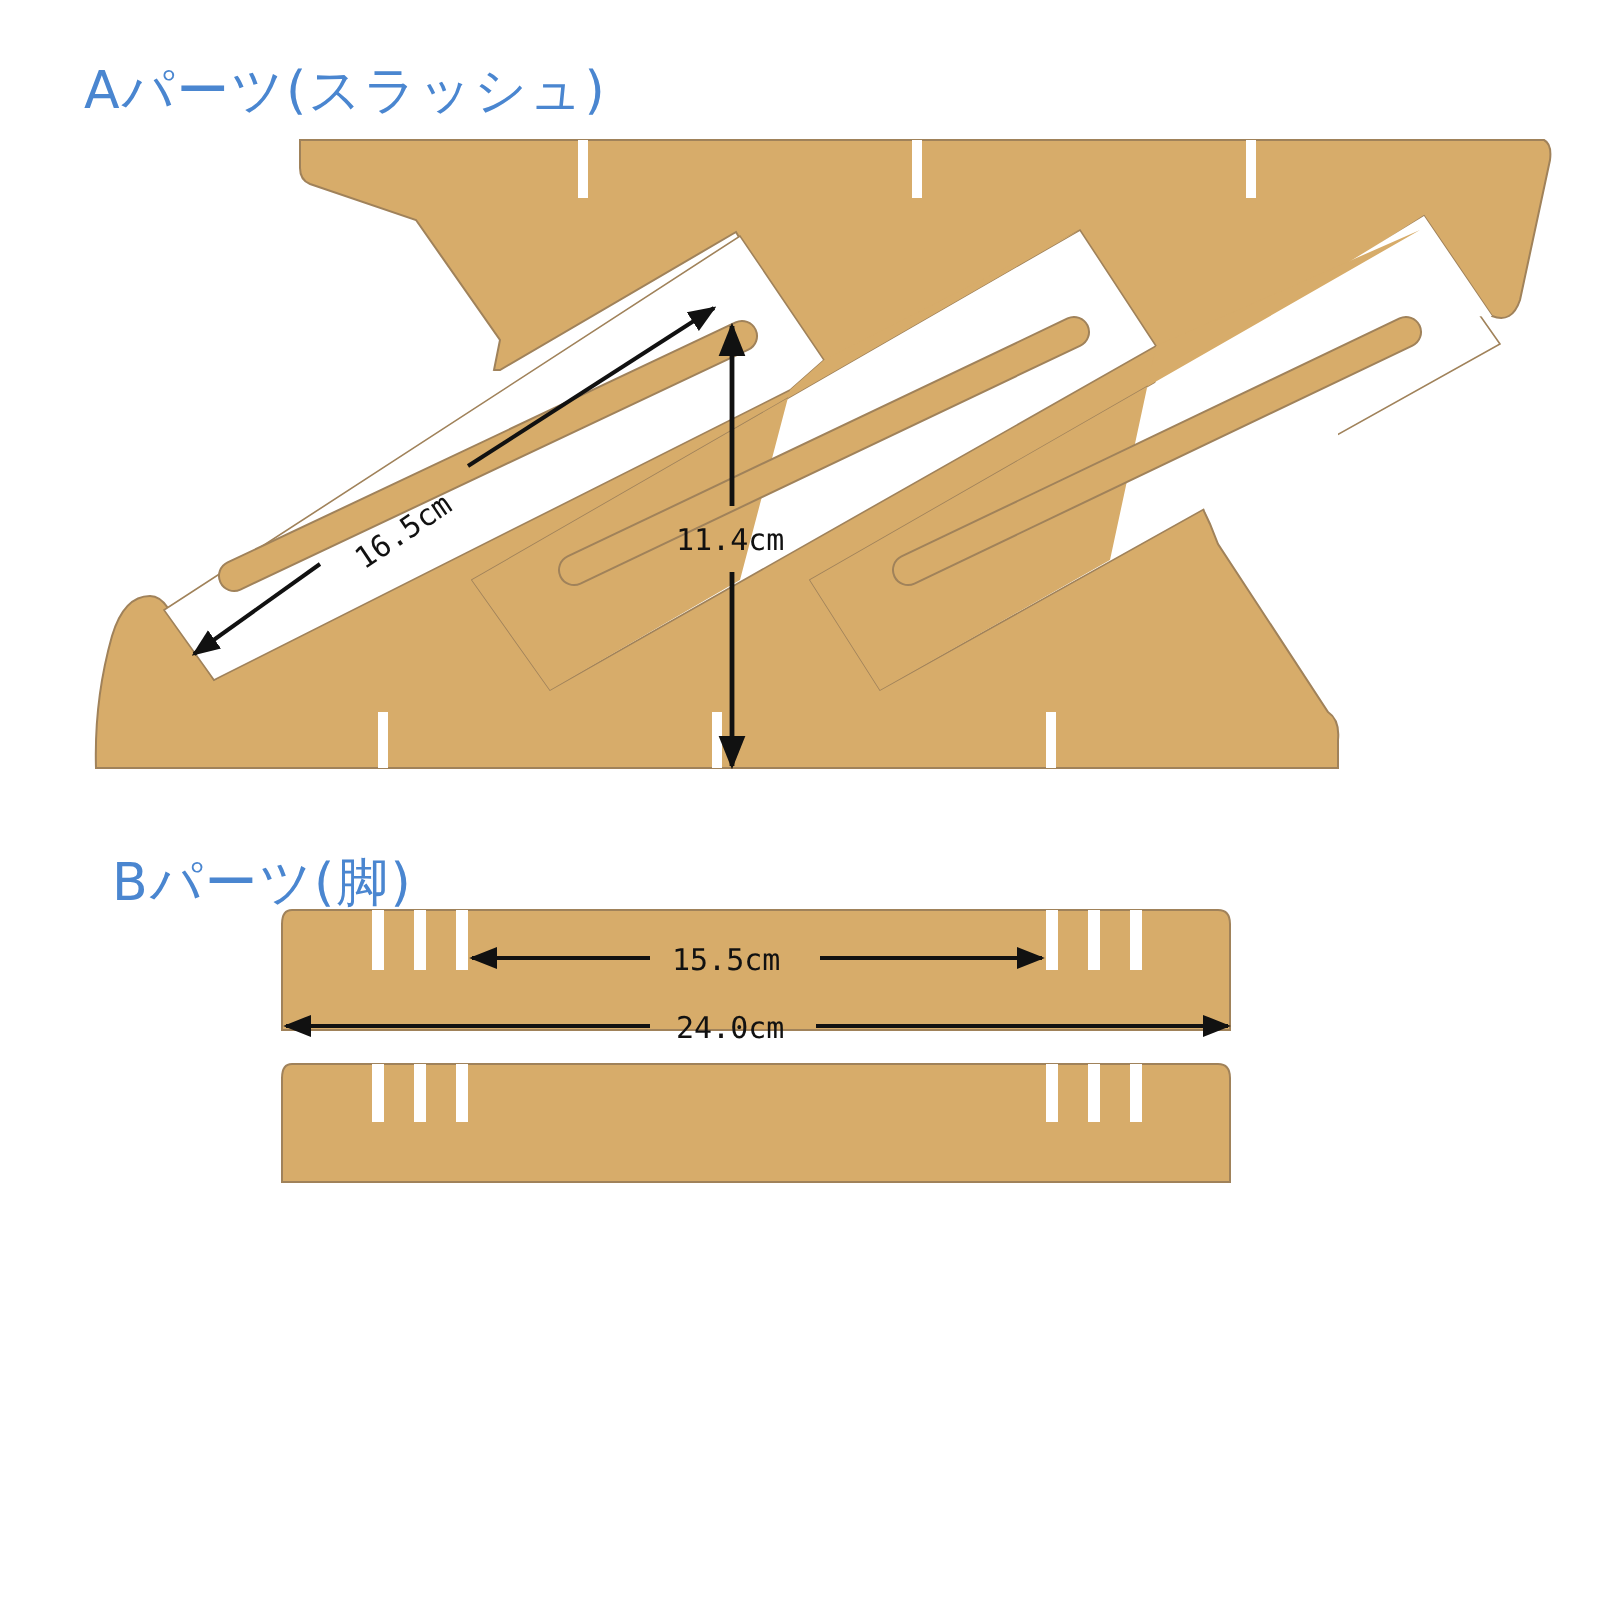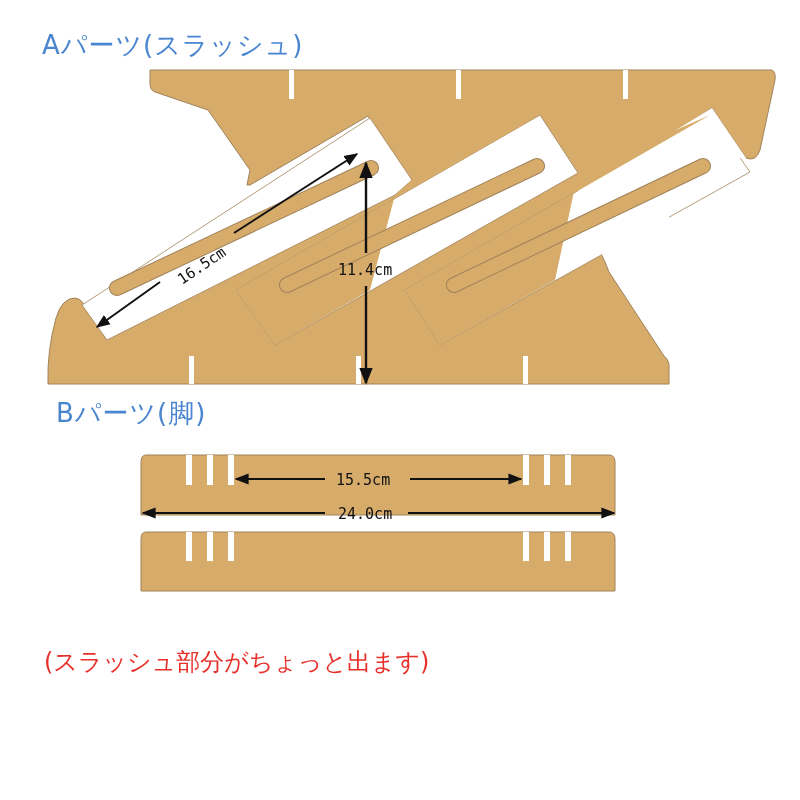--- a/index.html
+++ b/index.html
@@ -1,20 +1,20 @@
 <!DOCTYPE html>
 <html><head>
 <meta charset="utf-8">
 <style>
   html, body { margin: 0; padding: 0; background: #ffffff; }
   body { width: 800px; height: 800px; position: relative; overflow: hidden;
          font-family: "DejaVu Sans", sans-serif; }
   .title { position: absolute; color: #4a86d0; font-size: 26px; font-family: "DejaVu Sans", sans-serif; letter-spacing: 1px; }
   #title-a { left: 42px; top: 28px; }
-  #title-b { left: 56px; top: 396px; }
+  #title-b { left: 56px; top: 424px; }
   svg { position: absolute; left: 0; top: 0; }
   .note { position: absolute; left: 44px; top: 646px; color: #e8302a; font-size: 24px; line-height: 32px;
           font-family: "DejaVu Sans", sans-serif; }
   .note div { white-space: nowrap; }
   .dim-label { font-family: "DejaVu Sans Mono", monospace; font-size: 15px; fill: #111; }
 </style>
 </head>
 <body>
 
 <div class="title" id="title-a">Aパーツ(スラッシュ)</div>
@@ -101,14 +101,13 @@
   </g>
 
   <g>
     <line x1="325" y1="513" x2="143" y2="513" stroke="#111" stroke-width="2" marker-end="url(#arr)"></line>
     <line x1="408" y1="513" x2="614" y2="513" stroke="#111" stroke-width="2" marker-end="url(#arr)"></line>
     <text class="dim-label" x="338" y="519">24.0cm</text>
   </g>
 </svg>
 
 <div class="note">
-  <div>(スラッシュ部分がちょっと出ます)</div>
 </div>
 
 </body></html>

